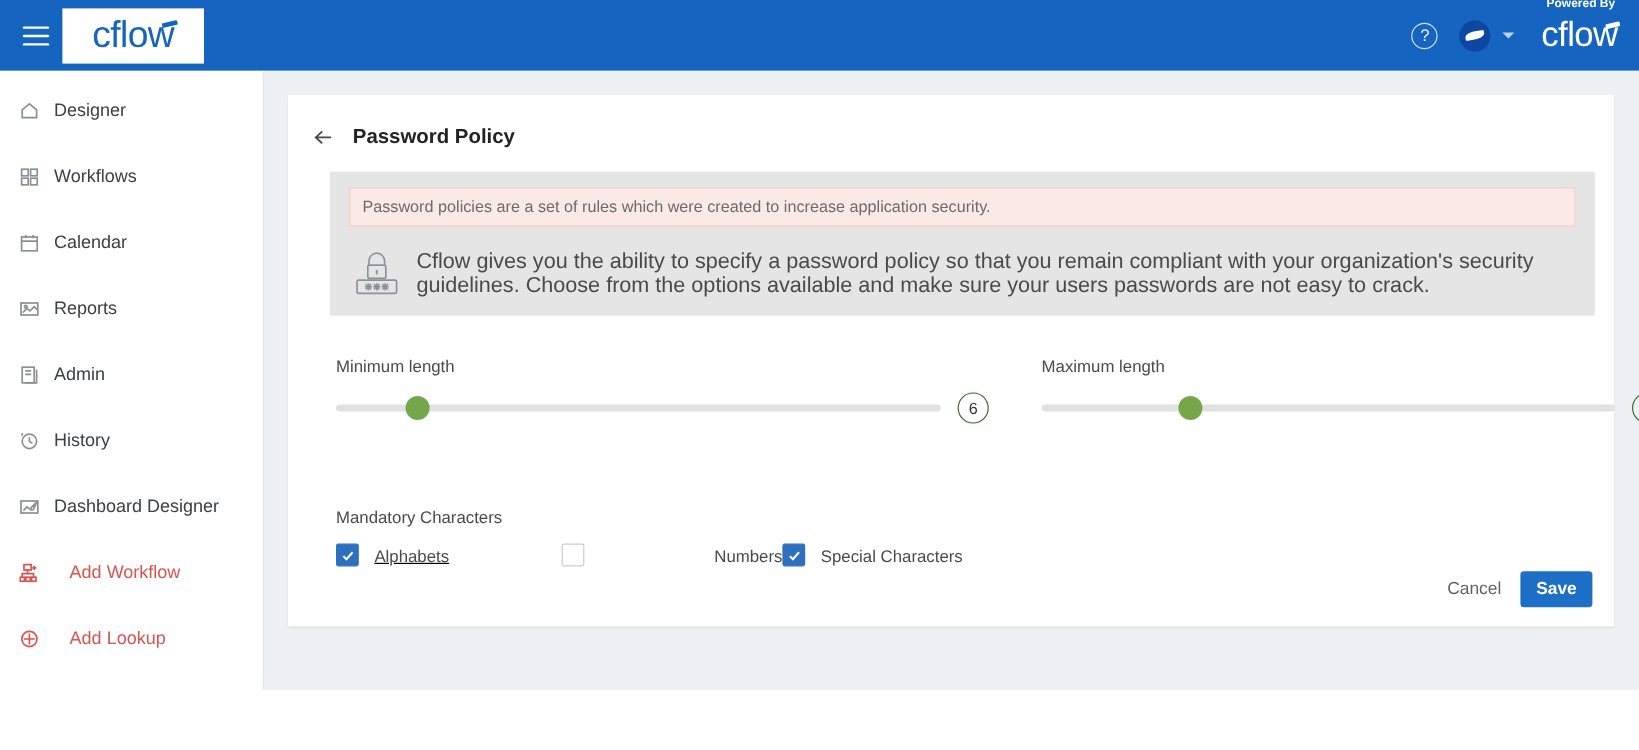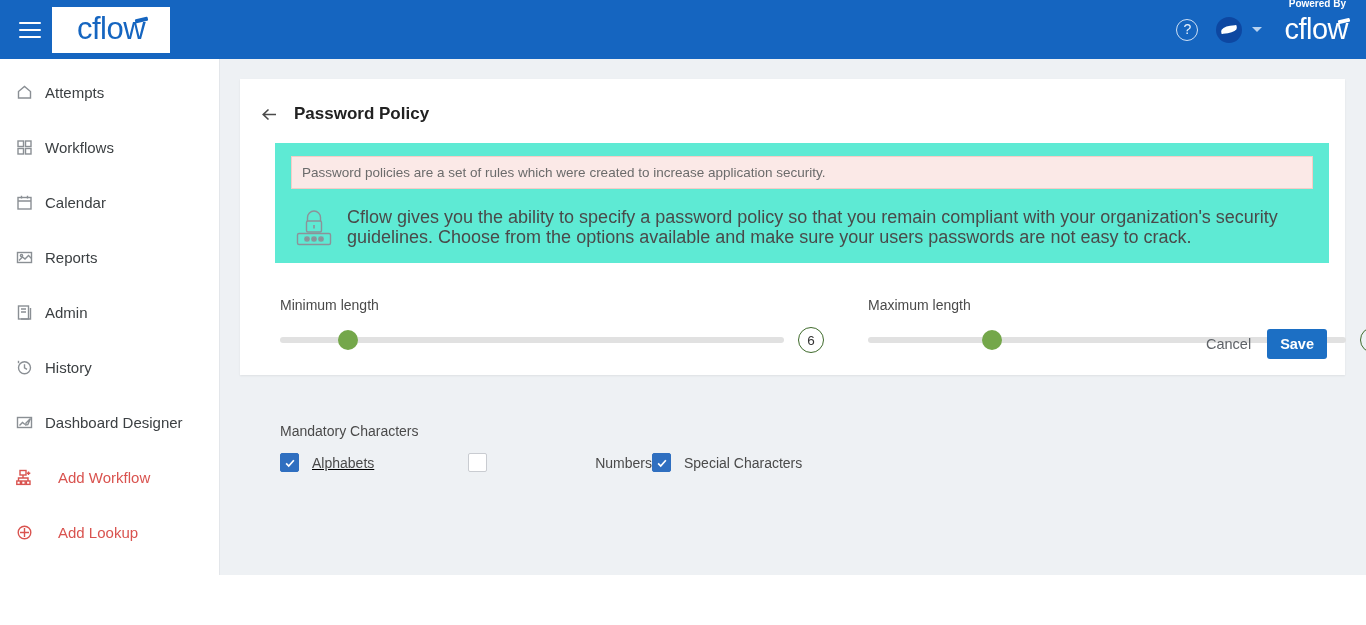--- a/index.html
+++ b/index.html
@@ -106,38 +106,38 @@
   .nav-icon svg { display: block; width: 17px; height: 17px; stroke: #8a8f94; fill: none; stroke-width: 1.4; }
 
   
   .main {
     position: absolute; top: 59px; left: 220px;
     width: 1146px; height: 516px;
     background: #eef1f4;
   }
   .card {
     position: absolute; top: 20px; left: 20px;
-    width: 1105px; height: 296px;
+    width: 1105px; height: 443px;
     background: #ffffff;
     box-shadow: 0 1px 2px rgba(0,0,0,.07);
   }
   .card-head {
     display: flex; align-items: center;
     padding: 25px 0 0 20px;
   }
   .back-arrow { width: 19px; height: 19px; cursor: pointer; }
   .back-arrow svg { display: block; stroke: #4a4a4a; fill: none; stroke-width: 1.6; }
   .card-title {
     font-size: 17px; font-weight: bold; color: #222;
     margin-left: 15px;
   }
 
   .info-panel {
     margin: 19px 16px 0 35px;
-    background: #5eead4;
+    background: #e5e5e5;
     padding: 13px 16px 15px 16px;
   }
   .alert {
     background: #fbe9e7; border: 1px solid #f5cdc6;
     color: #6b6b6b; font-size: 13.5px;
     padding: 8px 10px;
   }
   .info-row { display: flex; align-items: flex-start; margin-top: 18px; padding-left: 4px; }
   .lock-icon { flex: 0 0 38px; width: 38px; height: 40px; margin-top: 1px; }
   .lock-icon svg { display: block; }
@@ -254,21 +254,21 @@
 </div>
 
 <div class="sidebar">
 
   <div class="nav-item">
     <span class="nav-icon">
       <svg viewBox="0 0 17 17">
           <path d="M2.5 7.5 L8.5 2.5 L14.5 7.5 V14 H2.5 Z"></path>
         </svg>
     </span>
-    <span class="nav-label">Attempts</span>
+    <span class="nav-label">Designer</span>
   </div>
 
   <div class="nav-item">
     <span class="nav-icon">
       <svg viewBox="0 0 17 17">
           <rect x="2" y="2" width="5.5" height="5.5"></rect>
           <rect x="9.5" y="2" width="5.5" height="5.5"></rect>
           <rect x="2" y="9.5" width="5.5" height="5.5"></rect>
           <rect x="9.5" y="9.5" width="5.5" height="5.5"></rect>
         </svg>

